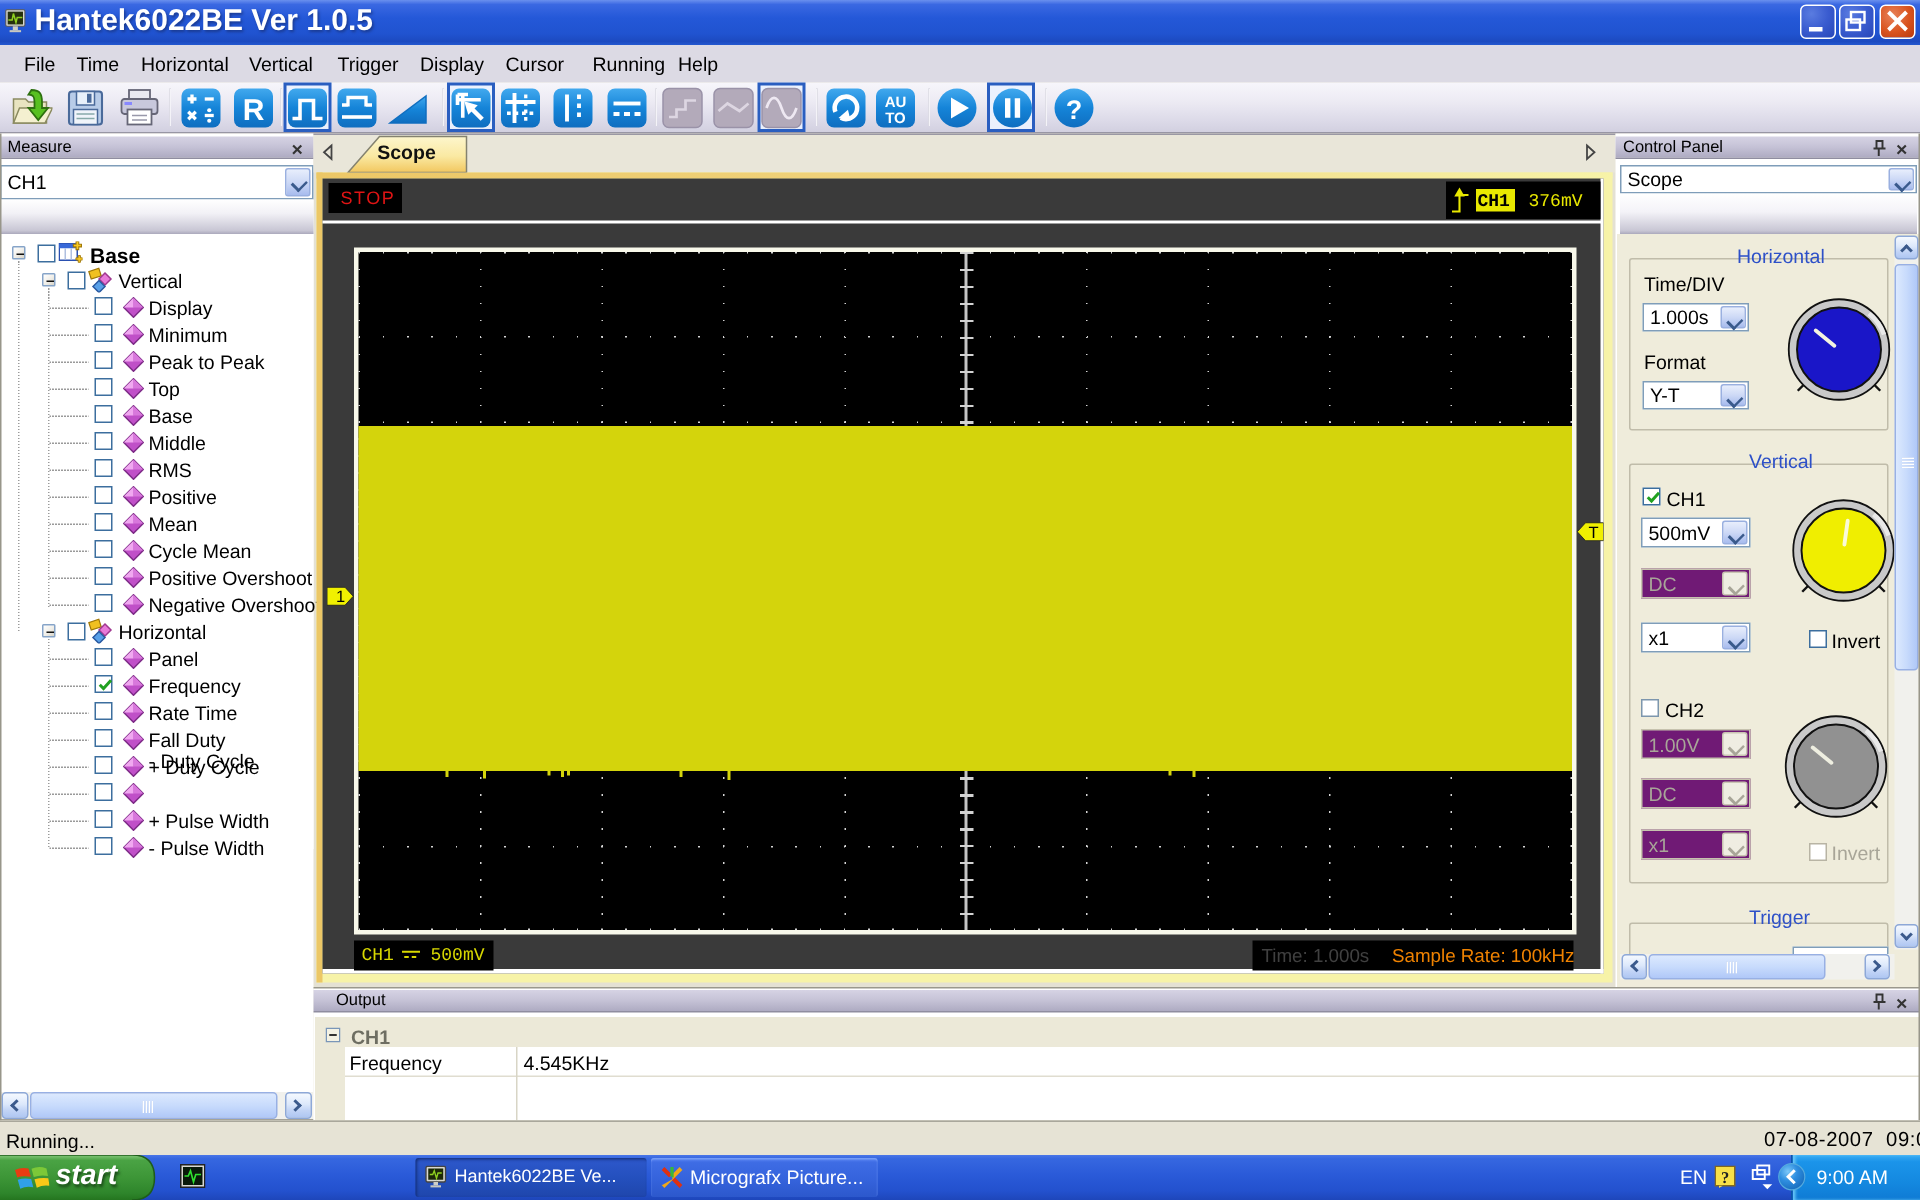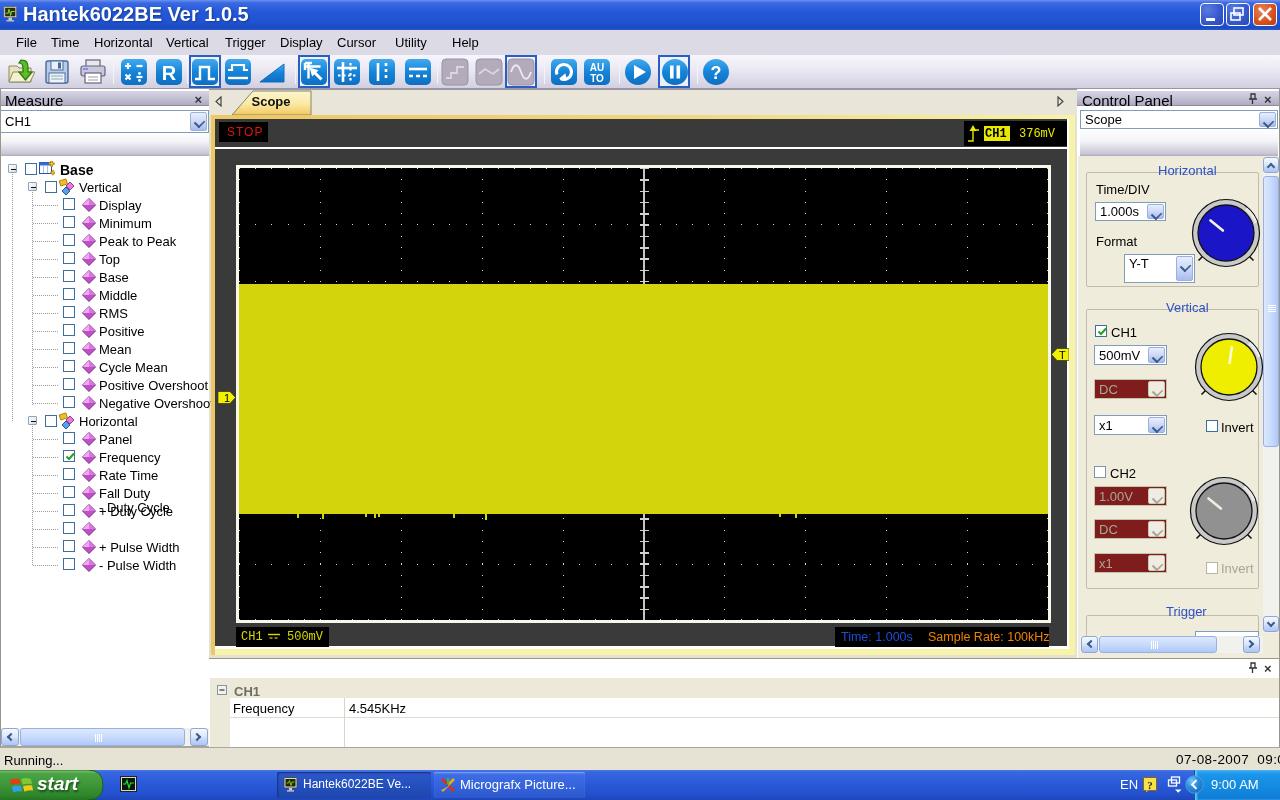--- a/index.html
+++ b/index.html
@@ -20,30 +20,30 @@
 .mitem { position:absolute; top:5px; font-size:13px; color:#000; }
 
 #toolbar { left:0; top:55px; width:1280px; height:34px;
   background:linear-gradient(180deg,#f7f6fb 0%,#eceaf3 40%,#dddbe9 75%,#d2d0e0 100%);
   border-bottom:1px solid #9896a4; }
 .tsep { position:absolute; top:4px; width:1px; height:25px; background:#aaa8b8; border-right:1px solid #f4f3f8; }
 .tico { position:absolute; top:3px; width:28px; height:28px; }
 .tsel { position:absolute; top:0px; width:32px; height:33px; border:2px solid #2a5ec0; background:rgba(235,242,254,0.9); }
 
 .phead { height:15px; background:linear-gradient(180deg,#d6d3e4 0%,#c5c2d6 50%,#aeabc2 100%); border-bottom:1px solid #8f8da0; }
-.phead .cap { position:absolute; left:5px; top:1px; font-size:15px; color:#000; }
+.phead .cap { position:absolute; left:5px; top:1px; font-size:11px; color:#000; }
 .px { position:absolute; font-size:13px; font-weight:bold; color:#333; }
 
 .combo { position:absolute; background:#fff; border:1px solid #7f9db9; }
 .combo .val { position:absolute; left:4px; top:2px; font-size:13px; color:#000; white-space:nowrap; }
 .cbtn { position:absolute; right:1px; top:1px; bottom:1px; width:17px; border-radius:2px;
   background:linear-gradient(180deg,#e8eefc 0%,#cdd9f6 50%,#a8bcee 100%); border:1px solid #9ab0e0; }
 .cbtn:after { content:""; position:absolute; left:4px; top:5px; width:7px; height:7px;
   border-left:2px solid #3a5a8c; border-bottom:2px solid #3a5a8c; transform:rotate(-45deg) scale(1,0.8); }
-.combo.dis { background:#7f1d1d; border-color:#c6c2ae; }
+.combo.dis { background:#701a75; border-color:#c6c2ae; }
 .combo.dis .val { color:#a8a598; }
 .combo.dis .cbtn { background:#efede2; border-color:#c9c5b2; }
 .combo.dis .cbtn:after { border-color:#a8a598; }
 
 .chk { position:absolute; width:12px; height:12px; background:#fff; border:1px solid #3c6e9e; }
 
 .sbtn { border:1px solid #8da8d8; border-radius:3px;
   background:linear-gradient(180deg,#f5f9ff 0%,#dce8fb 45%,#c2d4f6 70%,#aec6f2 100%); }
 .sthumbh { border:1px solid #98b0e4; border-radius:3px;
   background:linear-gradient(180deg,#dce9fe 0%,#c8dbfc 50%,#b0c8f8 100%); }
@@ -113,21 +113,21 @@
 </div>
 
 <div class="abs" id="menubar">
   <span class="mitem" style="left:16px">File</span>
   <span class="mitem" style="left:51px">Time</span>
   <span class="mitem" style="left:94px">Horizontal</span>
   <span class="mitem" style="left:166px">Vertical</span>
   <span class="mitem" style="left:225px">Trigger</span>
   <span class="mitem" style="left:280px">Display</span>
   <span class="mitem" style="left:337px">Cursor</span>
-  <span class="mitem" style="left:395px">Utility</span>
+  <span class="mitem" style="left:395px">Running</span>
   <span class="mitem" style="left:452px">Help</span>
 </div>
 
 <div class="abs" id="toolbar" aria-hidden="true">
 
   <svg class="tico" style="left:7px" viewBox="0 0 28 28">
     <path d="M2 8 h8 l2 2 h12 v14 h-22 z" fill="#e8e4c0" stroke="#8a8a60" stroke-width="1"></path>
     <path d="M2 24 l4 -10 h22 l-5 10 z" fill="#f4f0d0" stroke="#8a8a60" stroke-width="1"></path>
     <path d="M14 2 c6 0 7 3 7 8 v4 h4 l-6.5 8 -6.5 -8 h4 v-4 c0 -3 -0.5 -5 -4 -5 z" fill="#58c020" stroke="#2e7010" stroke-width="1.2"></path>
   </svg>
@@ -573,21 +573,21 @@
 </svg>
 <div class="abs" style="left:236px;top:627px;width:93px;height:20px;background:#000"></div>
 <span class="abs" style="left:241px;top:630px;font-size:12px;color:#d8d800;font-family:'Liberation Mono'">CH1</span>
 <svg class="abs" style="left:267px;top:633px" width="14" height="8" viewBox="0 0 14 8">
       <line x1="1" y1="1.5" x2="13" y2="1.5" stroke="#d8d800" stroke-width="1.4"></line>
       <line x1="2.5" y1="5" x2="5.5" y2="5" stroke="#d8d800" stroke-width="1.2"></line>
       <line x1="7.5" y1="5" x2="10.5" y2="5" stroke="#d8d800" stroke-width="1.2"></line>
     </svg>
 <span class="abs" style="left:287px;top:630px;font-size:12px;color:#d8d800;font-family:'Liberation Mono'">500mV</span>
 <div class="abs" style="left:835px;top:627px;width:214px;height:20px;background:#000"></div>
-<span class="abs" style="left:841px;top:630px;font-size:12.5px;color:#1d4ed8;white-space:nowrap">Time: 1.000s</span>
+<span class="abs" style="left:841px;top:630px;font-size:12.5px;color:#404040;white-space:nowrap">Time: 1.000s</span>
 <span class="abs" style="left:928px;top:630px;font-size:12.5px;color:#ef8200;white-space:nowrap">Sample Rate: 100kHz</span>
   </div>
 
 <div class="abs" id="cpanel">
     <div class="abs" style="left:1077px;top:0;width:203px;height:569px;background:#fff"></div>
     <div class="abs phead" style="left:1077px;top:2px;width:203px">
       <span class="cap">Control Panel</span>
     </div>
 <svg class="abs" style="left:1246px;top:4px" width="13" height="13" viewBox="0 0 13 13">
       <path d="M5 1 h4 v5 h-4 z M3 6 h8 M6.5 6 v5" fill="none" stroke="#333" stroke-width="1.3"></path>
@@ -602,21 +602,21 @@
 <div class="fset" style="left:1086px;top:83px;width:173px;height:115px"></div>
 <span class="abs" style="left:1155px;top:74px;background:#efecdb;padding:0 3px">
       <span class="flabel">Horizontal</span>
     </span>
 <span class="abs t13" style="left:1096px;top:93px">Time/DIV</span>
 <div class="combo" style="left:1095px;top:113px;width:71px;height:19px">
       <span class="val" style="top:1px">1.000s</span>
       <span class="cbtn"></span>
     </div>
 <span class="abs t13" style="left:1096px;top:145px">Format</span>
-<div class="combo" style="left:1124px;top:165px;width:71px;height:29px">
+<div class="combo" style="left:1095px;top:165px;width:71px;height:19px">
       <span class="val" style="top:1px">Y-T</span>
       <span class="cbtn"></span>
     </div>
 <svg class="abs" style="left:1184px;top:102px" width="84" height="84" viewBox="0 0 84 84">
 <line x1="23" y1="61" x2="14.5" y2="69.5" stroke="#111" stroke-width="1.6"></line>
 <line x1="61" y1="61" x2="69.5" y2="69.5" stroke="#111" stroke-width="1.6"></line>
 <circle cx="42" cy="42" r="33.5" fill="#c9c9c9" stroke="#111" stroke-width="1.2"></circle>
 <path d="M 62 18 A 32.0 32.0 0 0 1 72 32" fill="none" stroke="#e9e9e9" stroke-width="3"></path>
 <circle cx="42" cy="42" r="28.0" fill="#1a16c8" stroke="#111" stroke-width="1.3"></circle>
 <line x1="38.9" y1="39.5" x2="26.5" y2="29.4" stroke="#f4f4e0" stroke-width="2.6" stroke-linecap="round"></line>
@@ -708,20 +708,23 @@
       <span class="grip" style="left:4px;top:128px;transform:rotate(90deg);transform-origin:4px 4px">
         <i></i>
         <i></i>
         <i></i>
         <i></i>
       </span>
     </div>
   </div>
 
 <div class="abs" id="outpanel">
+    <div class="abs phead" style="left:0;top:1px;width:1071px">
+      <span class="cap" style="left:15px">Output</span>
+    </div>
 <svg class="abs" style="left:1037px;top:3px" width="13" height="13" viewBox="0 0 13 13">
       <path d="M5 1 h4 v5 h-4 z M3 6 h8 M6.5 6 v5" fill="none" stroke="#333" stroke-width="1.3"></path>
     </svg>
 <span class="px" style="left:1055px;top:2px">×</span>
 <div class="abs" style="left:1px;top:19px;width:1070px;height:20px;background:#ece9d8"></div>
 <svg class="abs" style="left:8px;top:26px" width="10" height="10" viewBox="0 0 10 10">
       <rect x="0.5" y="0.5" width="9" height="9" fill="#f4f2e4" stroke="#7a96b8"></rect>
       <line x1="2.5" y1="5" x2="7.5" y2="5" stroke="#333" stroke-width="1.2"></line>
     </svg>
 <span class="abs" style="left:25px;top:25px;font-size:13px;font-weight:bold;color:#6e6e62">CH1</span>

